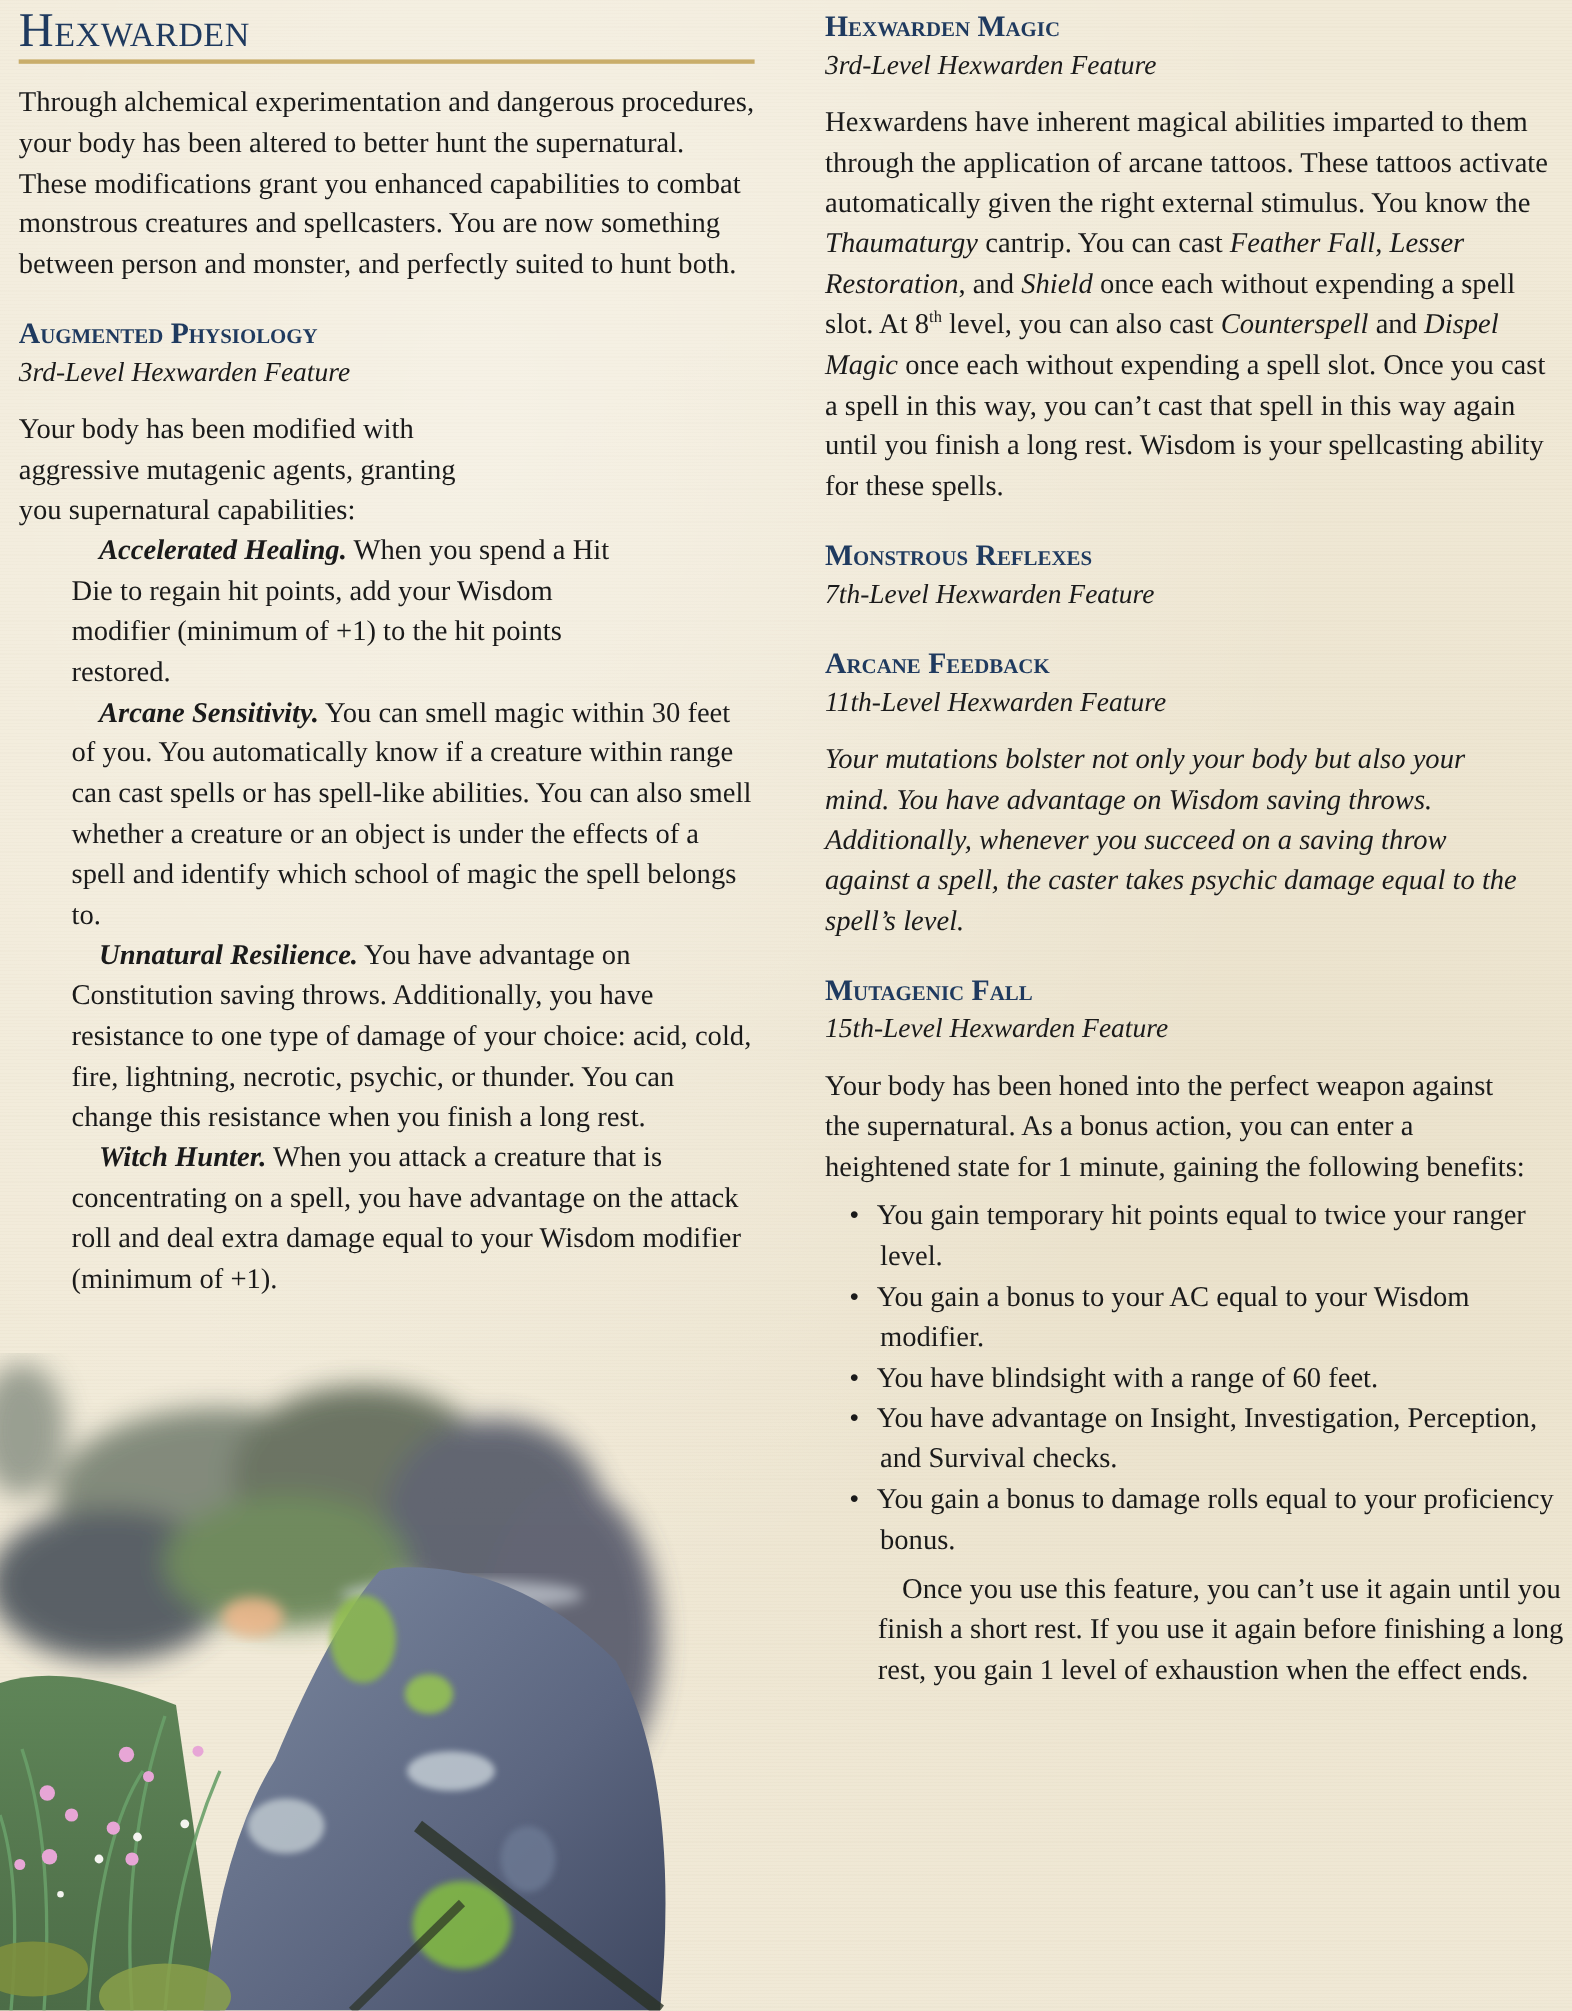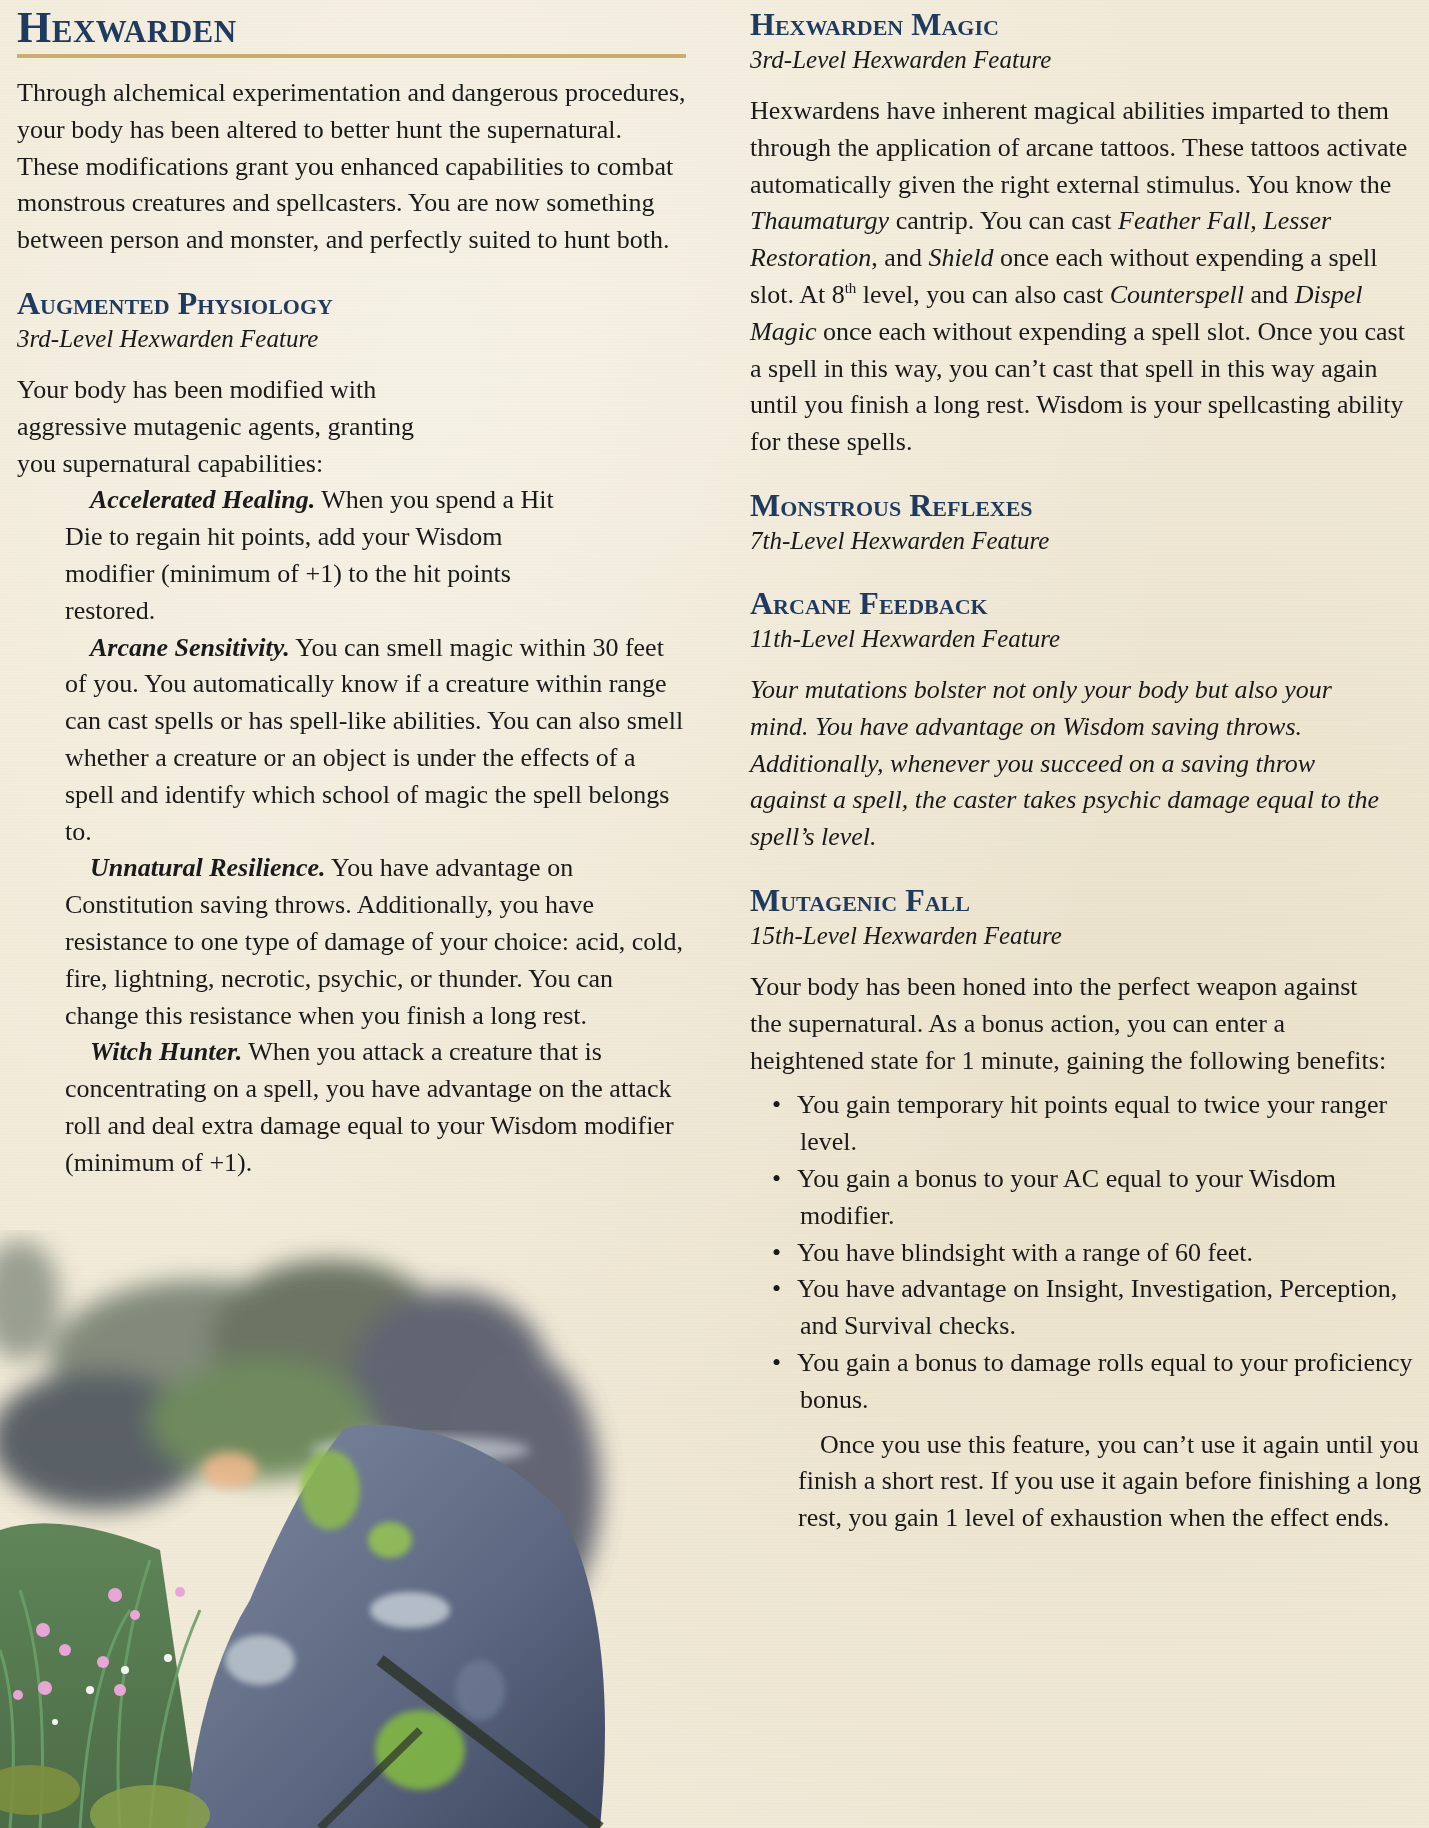--- a/index.html
+++ b/index.html
@@ -12,33 +12,33 @@
       repeating-linear-gradient(0deg, rgba(120,100,60,0.025) 0px, rgba(120,100,60,0.025) 1px, transparent 1px, transparent 3px);
     font-family: "Liberation Serif", "DejaVu Serif", serif;
     color:#1a1a1a;
   }
   .col { position:absolute; top:0; }
   .col-left { left:17px; width:670px; }
   .col-right { left:750px; width:672px; }
 
   .page-title {
     font-family:"Liberation Serif", serif;
-    color:#1f3a5f; font-weight:bold;
+    color:#1f3a5f; font-weight:normal;
     font-size:44px; font-variant:small-caps; letter-spacing:0.5px;
     margin:4px 0 0 0; line-height:48px;
   }
   .title-rule { height:4px; background:#c9ad6a; margin:2px 0 0 0; width:669px; }
 
   p { margin:0; font-size:26px; line-height:36.8px; }
   .intro { margin-top:17px; }
 
   .sec-head {
     font-family:"Liberation Serif", serif;
     color:#1f3a5f; font-weight:bold; font-variant:small-caps;
-    font-size:32px; line-height:36px; margin:0;
+    font-size:27px; line-height:36px; margin:0;
   }
   .sec-sub { font-style:italic; font-size:25px; line-height:36px; margin:0 0 15px 0; }
 
   .feat { text-indent:25px;margin-left:48px; }
   .feat b { font-style:italic; font-weight:bold; }
   sup { font-size:15px; line-height:0; vertical-align:10px; }
 
   ul.benefits { list-style:none; margin:8px 0 8px 0; padding:0 0 0 22px; }
   ul.benefits li { position:relative; padding-left:28px; font-size:26px; line-height:36.8px; text-indent:-3px; }
   ul.benefits li::before { content:"•"; position:absolute; left:0; top:0; text-indent:0; }

